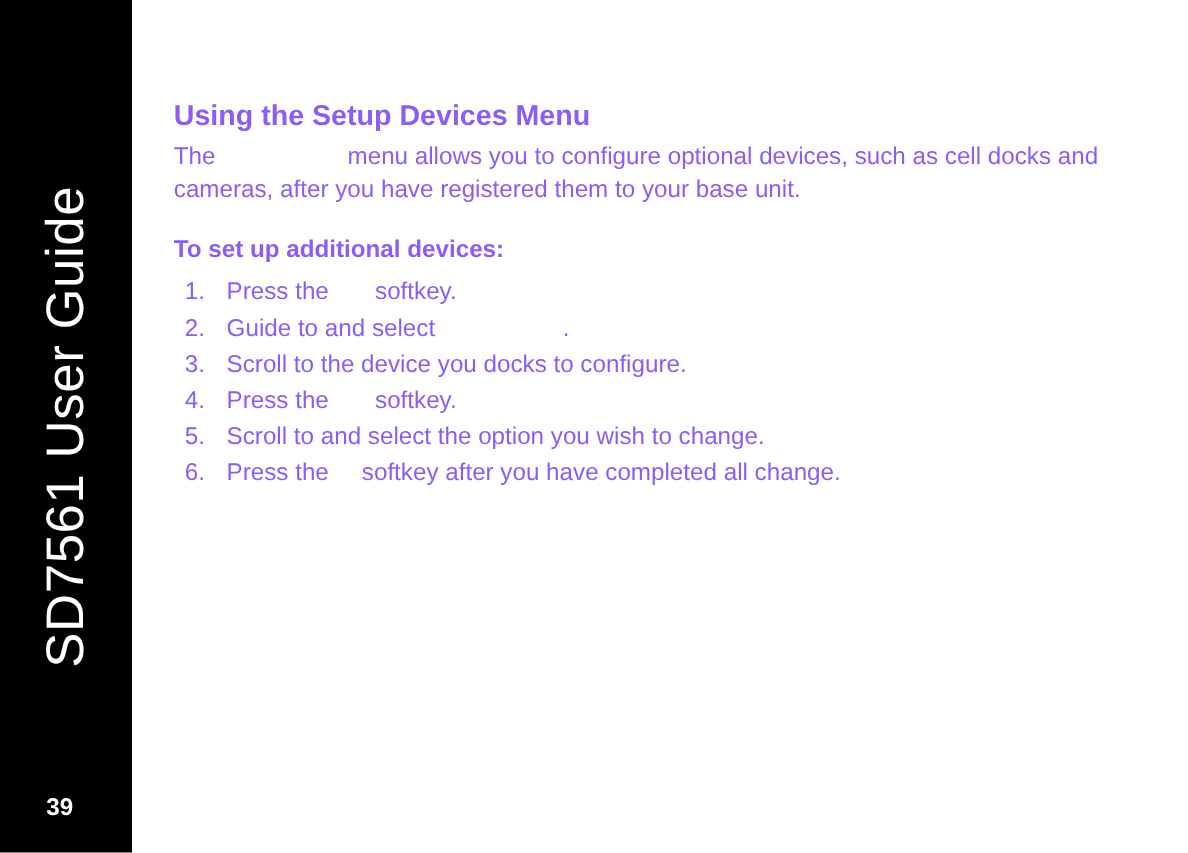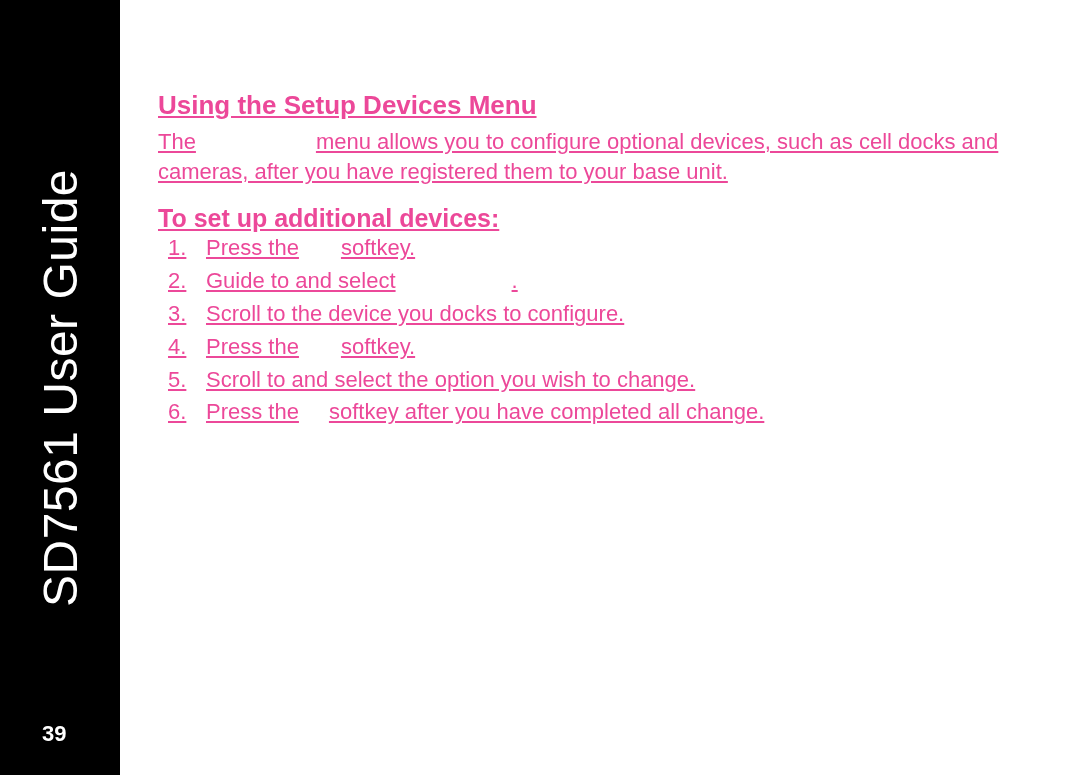--- a/index.html
+++ b/index.html
@@ -37,39 +37,38 @@
       bottom: 28px;
       color: #ffffff;
       font-size: 22px;
       font-weight: 700;
     }
     .content {
       position: absolute;
       left: 158px;
       top: 90px;
       width: 880px;
-      color: #ec4899;
-      text-decoration: underline;
+      color: #8b5cf6;
     }
     .heading {
       font-size: 26px;
       font-weight: 700;
       margin-bottom: 6px;
       letter-spacing: 0px;
     }
     .para {
       font-size: 22px;
       line-height: 1.35;
-      margin-bottom: 18px;
+      margin-bottom: 28px;
       font-weight: 400;
     }
     .subheading {
-      font-size: 25px;
+      font-size: 22px;
       font-weight: 700;
-      margin-bottom: 0;
+      margin-bottom: 10px;
     }
     .step-list {
       font-size: 22px;
       line-height: 1.4;
     }
     .step {
       display: flex;
       margin-bottom: 2px;
     }
     .step-num {

